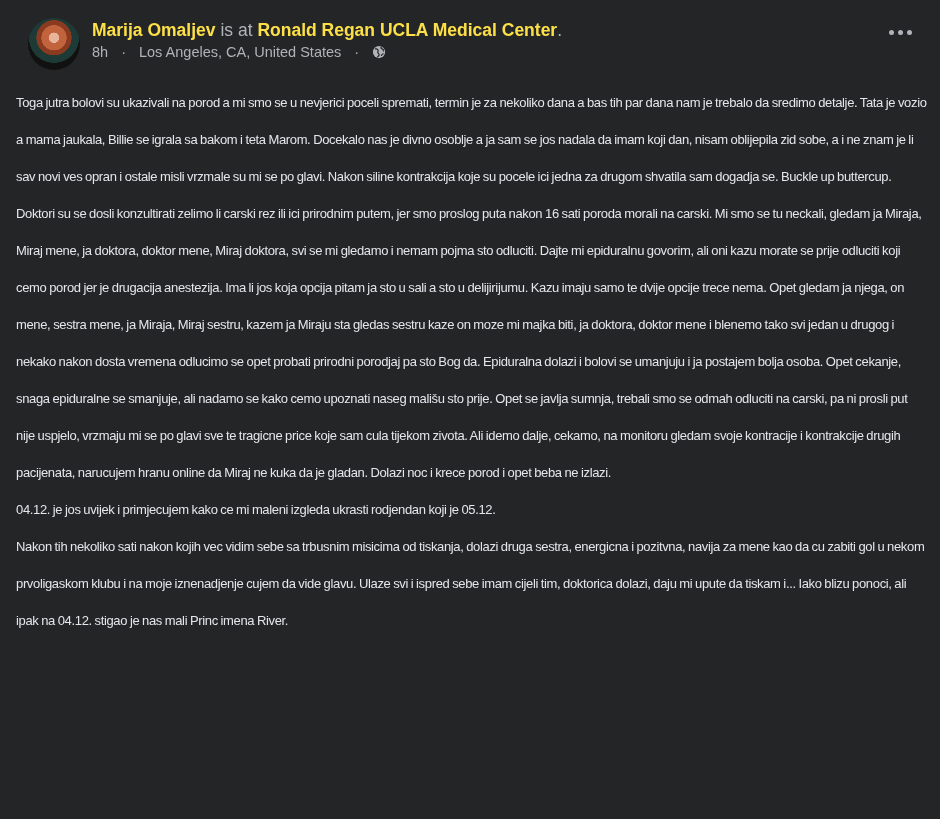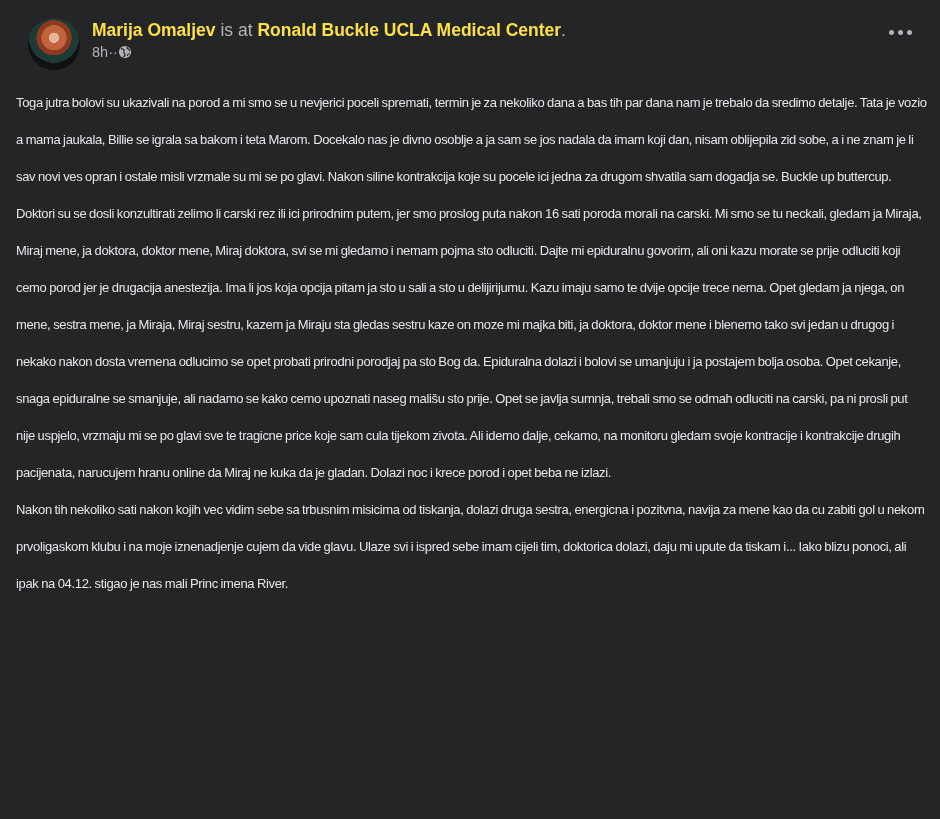--- a/index.html
+++ b/index.html
@@ -13,21 +13,21 @@
   .post-header { position: absolute; left: 24px; top: 14px; right: 0; height: 62px; }
   .avatar {
     position: absolute; left: 4px; top: 4px; width: 52px; height: 52px; border-radius: 50%;
     background: radial-gradient(circle at 50% 38%, #e8b49a 0 12%, #c1643d 13% 30%, #8a3a1e 31% 42%, #1e3a36 43% 60%, #111 61%);
     overflow: hidden;
   }
   .meta { position: absolute; left: 68px; top: 4px; }
   .title-line { font-size: 17.5px; line-height: 24px; white-space: nowrap; }
   .title-line .name, .title-line .place { font-weight: bold; color: #fde047; }
   .title-line .connector { color: #b0b3b8; }
-  .sub-line { font-size: 14.5px; color: #b0b3b8; margin-top: 2px; white-space: nowrap; display: flex; align-items: center; gap: 0; }
+  .sub-line { font-size: 14.5px; color: #b0b3b8; margin-top: 2px; white-space: nowrap; display: flex; align-items: center; gap: 13px; }
   .globe { width: 14px; height: 14px; display: inline-block; }
   .more-btn {
     position: absolute; right: 22px; top: 22px; width: 36px; height: 20px;
     display: flex; align-items: center; justify-content: center; gap: 4px; cursor: pointer;
   }
   .more-btn span { width: 5px; height: 5px; border-radius: 50%; background: #b0b3b8; display: block; }
   .body-text {
     position: absolute; left: 16px; top: 84px; width: 912px;
     font-size: 13px; line-height: 37px; color: #e4e6eb;
     letter-spacing: -0.35px; word-spacing: -0.5px;
@@ -35,39 +35,41 @@
   .body-text p { margin: 0; }
 </style>
 </head>
 <body>
 
 <div class="post">
   <div class="post-header">
     <div class="avatar"></div>
     <div class="meta">
       <div class="title-line">
-        <span class="name">Marija Omaljev</span><span class="connector"> is at </span><span class="place">Ronald Buckle UCLA Medical Center</span><span class="connector">.</span>
+        <span class="name">Marija Omaljev</span><span class="connector"> is at </span><span class="place">Ronald Regan UCLA Medical Center</span><span class="connector">.</span>
       </div>
       <div class="sub-line">
         <span>8h</span>
         <span>·</span>
+        <span>Los Angeles, CA, United States</span>
         <span>·</span>
         <span class="globe">
           <svg width="14" height="14" viewBox="0 0 16 16">
               <circle cx="8" cy="8" r="7" fill="#b0b3b8"></circle>
               <path d="M4 4.5c1.5-.5 2.5.3 3 1.5.4 1-.8 1.6-.3 2.8.4 1 1.6.8 1.4 2.5-.1 1-1 1.6-1.6 2.2M10.5 2.5c-.6 1 .2 1.8 1.2 2 1 .2 1.6 1 1.4 2.3M12.8 10c-1 .2-1.8.9-2 2" stroke="#242526" stroke-width="1.4" fill="none" stroke-linecap="round"></path>
             </svg>
         </span>
       </div>
     </div>
   </div>
 
   <div class="more-btn">
     <span></span>
     <span></span>
     <span></span>
   </div>
 
   <div class="body-text">
     <p>Toga jutra bolovi su ukazivali na porod a mi smo se u nevjerici poceli spremati, termin je za nekoliko dana a bas tih par dana nam je trebalo da sredimo detalje. Tata je vozio a mama jaukala, Billie se igrala sa bakom i teta Marom. Docekalo nas je divno osoblje a ja sam se jos nadala da imam koji dan, nisam oblijepila zid sobe, a i ne znam je li sav novi ves opran i ostale misli vrzmale su mi se po glavi. Nakon siline kontrakcija koje su pocele ici jedna za drugom shvatila sam dogadja se. Buckle up buttercup. Doktori su se dosli konzultirati zelimo li carski rez ili ici prirodnim putem, jer smo proslog puta nakon 16 sati poroda morali na carski. Mi smo se tu neckali, gledam ja Miraja, Miraj mene, ja doktora, doktor mene, Miraj doktora, svi se mi gledamo i nemam pojma sto odluciti. Dajte mi epiduralnu govorim, ali oni kazu morate se prije odluciti koji cemo porod jer je drugacija anestezija. Ima li jos koja opcija pitam ja sto u sali a sto u delijirijumu. Kazu imaju samo te dvije opcije trece nema. Opet gledam ja njega, on mene, sestra mene, ja Miraja, Miraj sestru, kazem ja Miraju sta gledas sestru kaze on moze mi majka biti, ja doktora, doktor mene i blenemo tako svi jedan u drugog i nekako nakon dosta vremena odlucimo se opet probati prirodni porodjaj pa sto Bog da. Epiduralna dolazi i bolovi se umanjuju i ja postajem bolja osoba. Opet cekanje, snaga epiduralne se smanjuje, ali nadamo se kako cemo upoznati naseg mališu sto prije. Opet se javlja sumnja, trebali smo se odmah odluciti na carski, pa ni prosli put nije uspjelo, vrzmaju mi se po glavi sve te tragicne price koje sam cula tijekom zivota. Ali idemo dalje, cekamo, na monitoru gledam svoje kontracije i kontrakcije drugih pacijenata, narucujem hranu online da Miraj ne kuka da je gladan. Dolazi noc i krece porod i opet beba ne izlazi.</p>
+    <p>04.12. je jos uvijek i primjecujem kako ce mi maleni izgleda ukrasti rodjendan koji je 05.12.</p>
     <p>Nakon tih nekoliko sati nakon kojih vec vidim sebe sa trbusnim misicima od tiskanja, dolazi druga sestra, energicna i pozitvna, navija za mene kao da cu zabiti gol u nekom prvoligaskom klubu i na moje iznenadjenje cujem da vide glavu. Ulaze svi i ispred sebe imam cijeli tim, doktorica dolazi, daju mi upute da tiskam i... Iako blizu ponoci, ali ipak na 04.12. stigao je nas mali Princ imena River.</p>
   </div>
 </div>
 
 </body></html>

